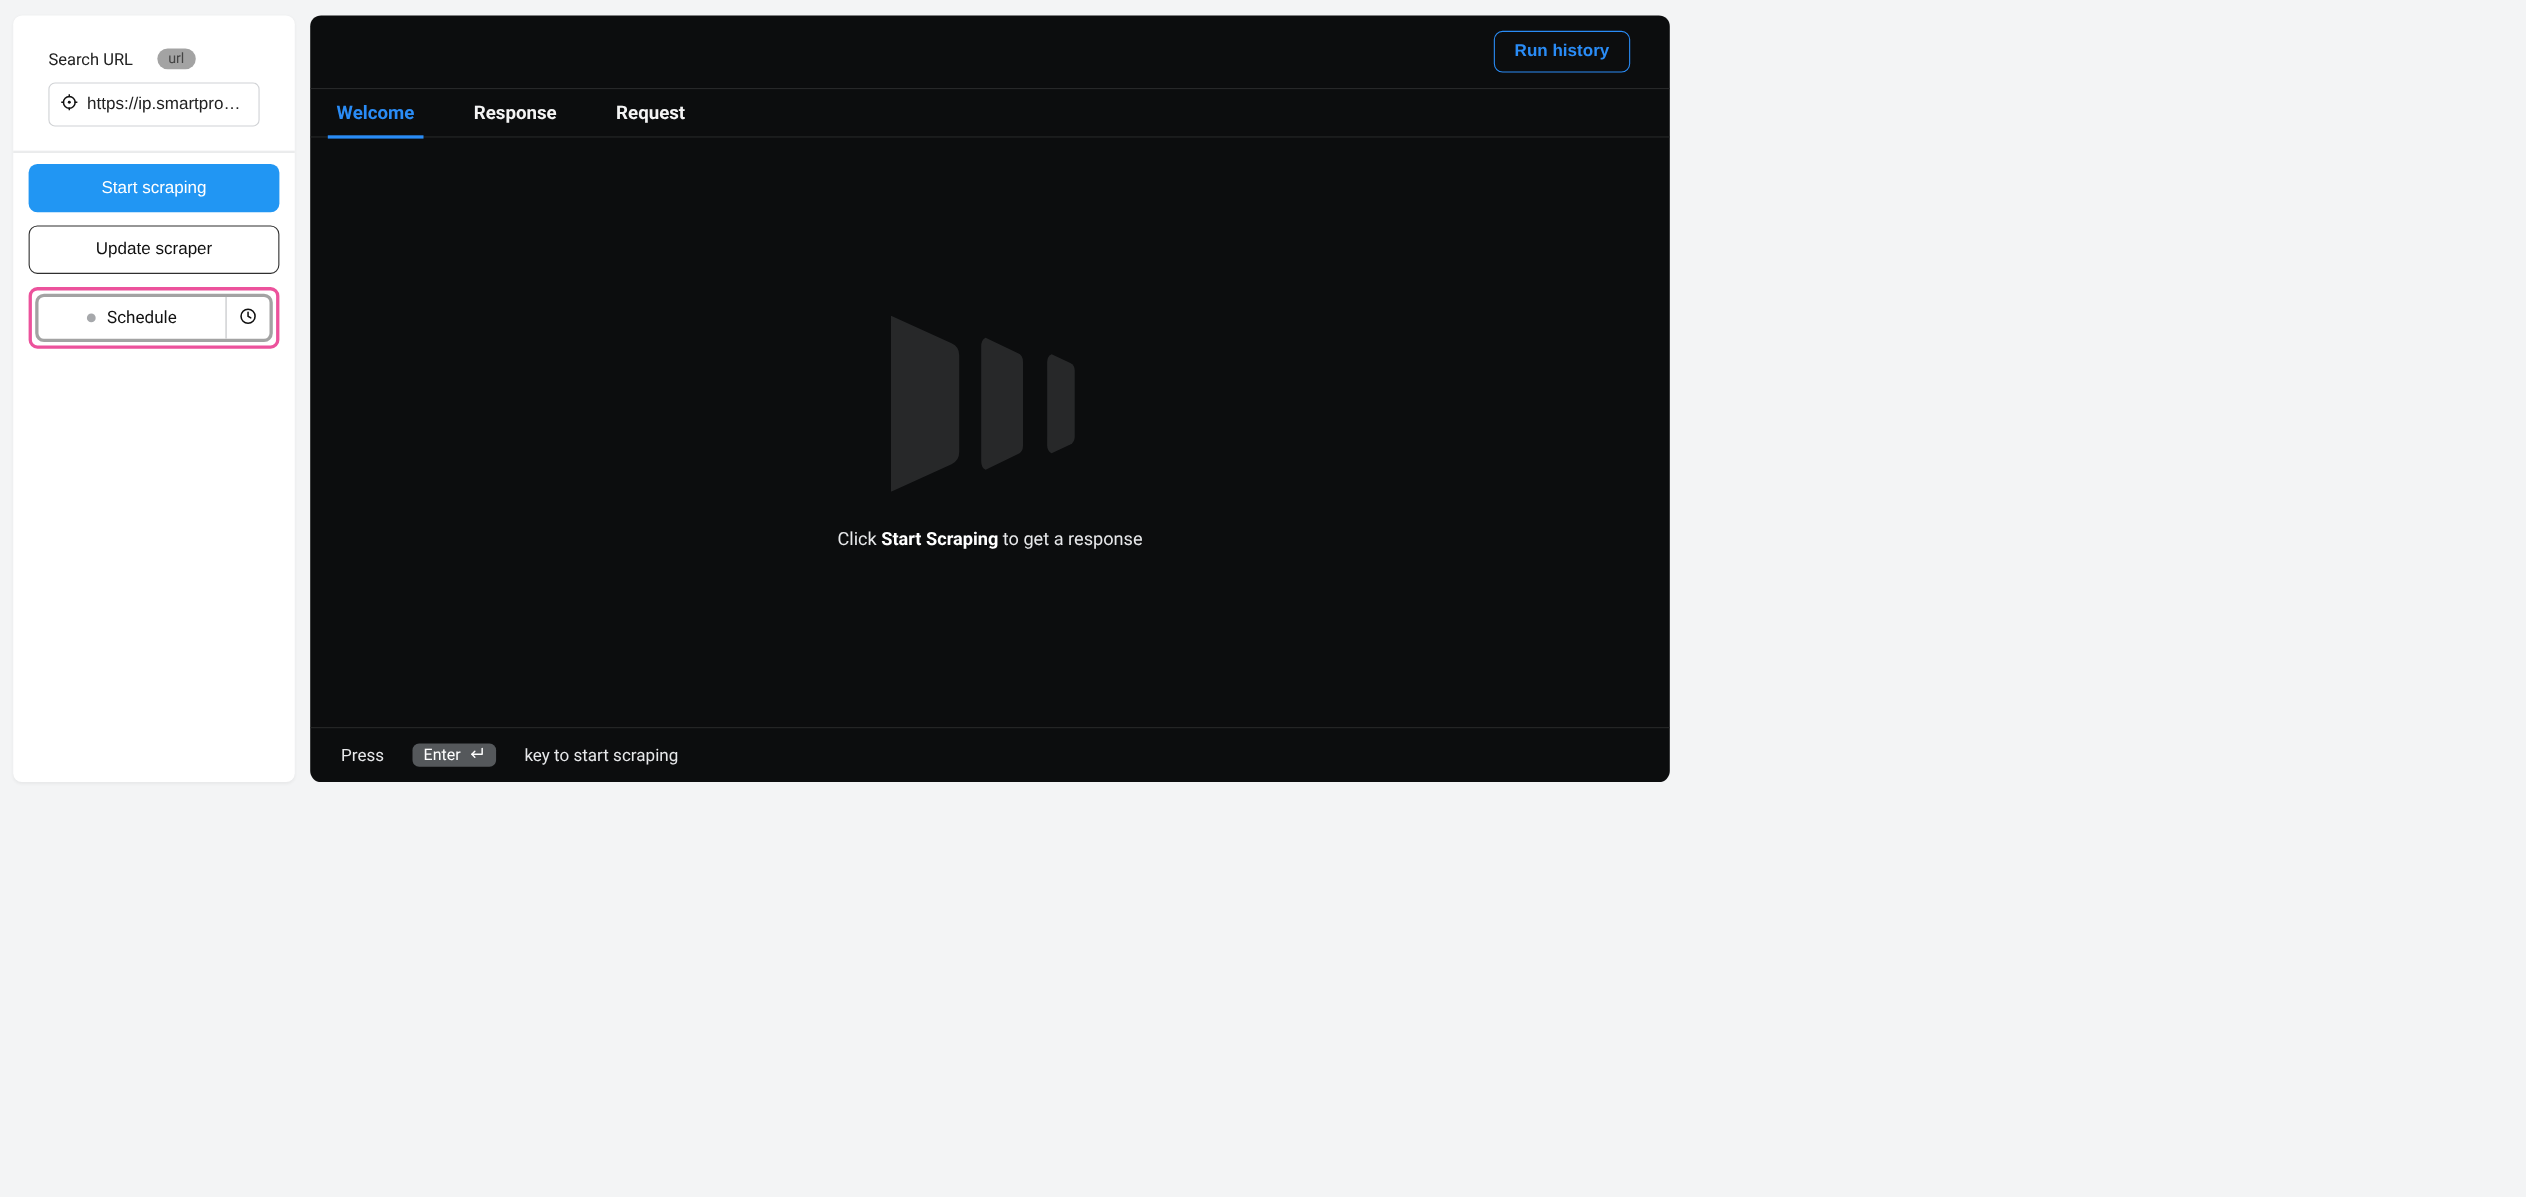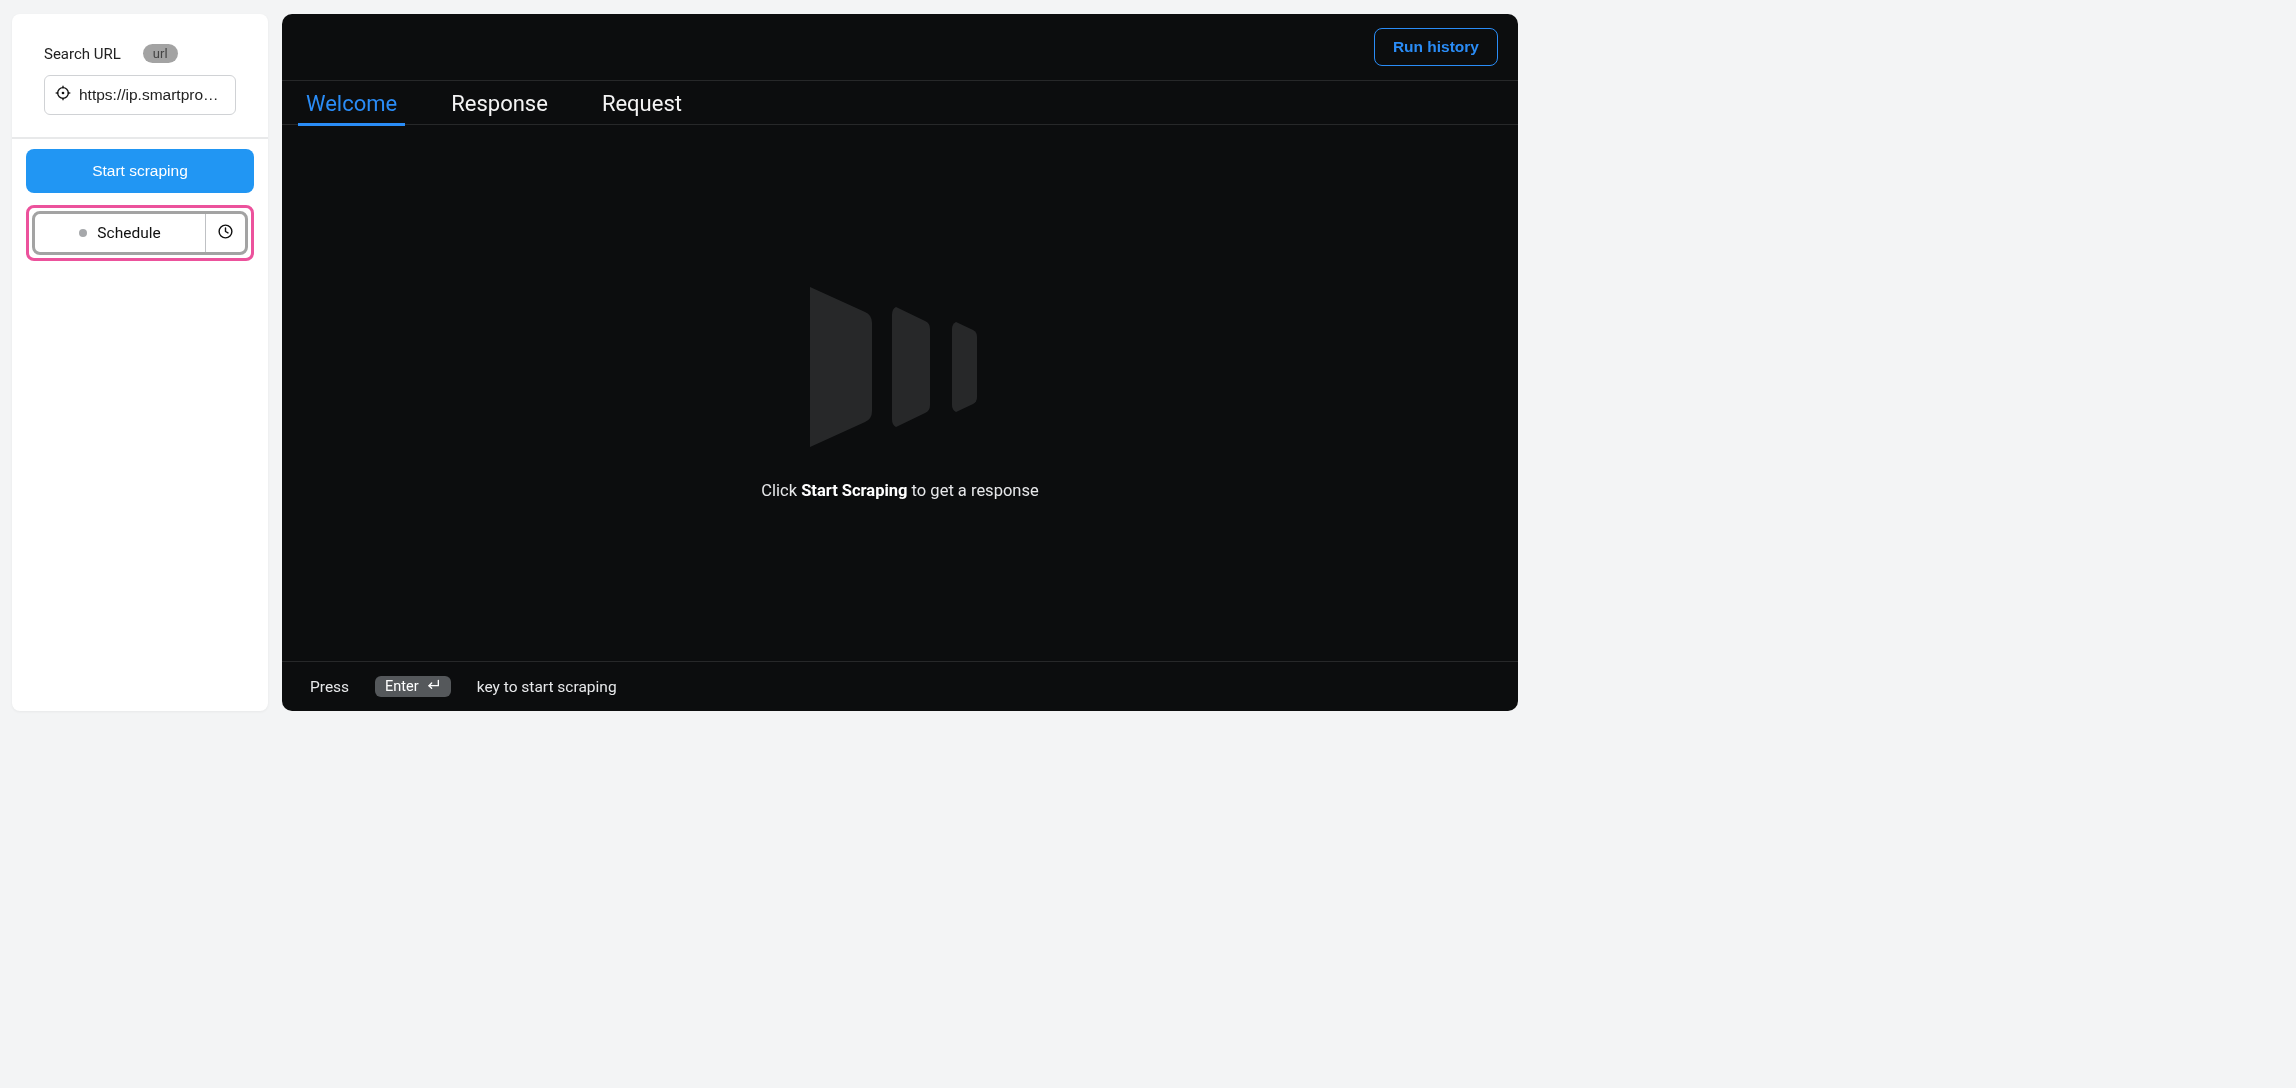--- a/index.html
+++ b/index.html
@@ -166,49 +166,50 @@
     display: flex;
     flex-direction: column;
     color: #f4f4f4;
     overflow: hidden;
     position: relative;
   }
   .main-header {
     display: flex;
     align-items: center;
     justify-content: flex-end;
-    padding: 14px 20px;
+    padding: 14px 36px;
     border-bottom: 1px solid #272829;
   }
   .run-history {
     background: transparent;
     color: #2a8cf6;
     border: 1px solid #2a8cf6;
     border-radius: 8px;
     padding: 9px 18px;
     font-size: 15.5px;
     font-weight: 600;
     cursor: pointer;
   }
   .tabs {
     display: flex;
     gap: 46px;
     padding: 0px 20px 0 20px;
     border-bottom: 1px solid #272829;
     height: 44px;
   }
   .tab {
-    font-size: 22px;
+    font-size: 17px;
     padding: 8px 4px;
     color: #f4f4f4;
     cursor: pointer;
     position: relative;
     display: flex;
     align-items: center;
     height: 44px;
+    font-weight: bold;
   }
   .tab.active {
     color: #2a8cf6;
   }
   .tab.active::after {
     content: "";
     position: absolute;
     bottom: -1px;
     left: -4px;
     right: -4px;
@@ -280,20 +281,21 @@
         </span>
         <input class="url-input" type="text" value="https://ip.smartproxy.com" style="">
       </div>
     </div>
 
     <div class="sb-divider"></div>
 
 
     <div class="sb-bottom">
       <button class="btn btn-primary">Start scraping</button>
+      <button class="btn btn-outline">Update scraper</button>
       <div class="highlight-box">
         <div class="btn-schedule">
           <div class="sch-main">
             <span class="sch-dot"></span>
             <span>Schedule</span>
           </div>
           <div class="sch-icon">
             <span>
               <svg width="17" height="17" viewBox="0 0 24 24" fill="none" stroke="#111" stroke-width="2" stroke-linecap="round" stroke-linejoin="round">
                 <circle cx="12" cy="12" r="9"></circle>

